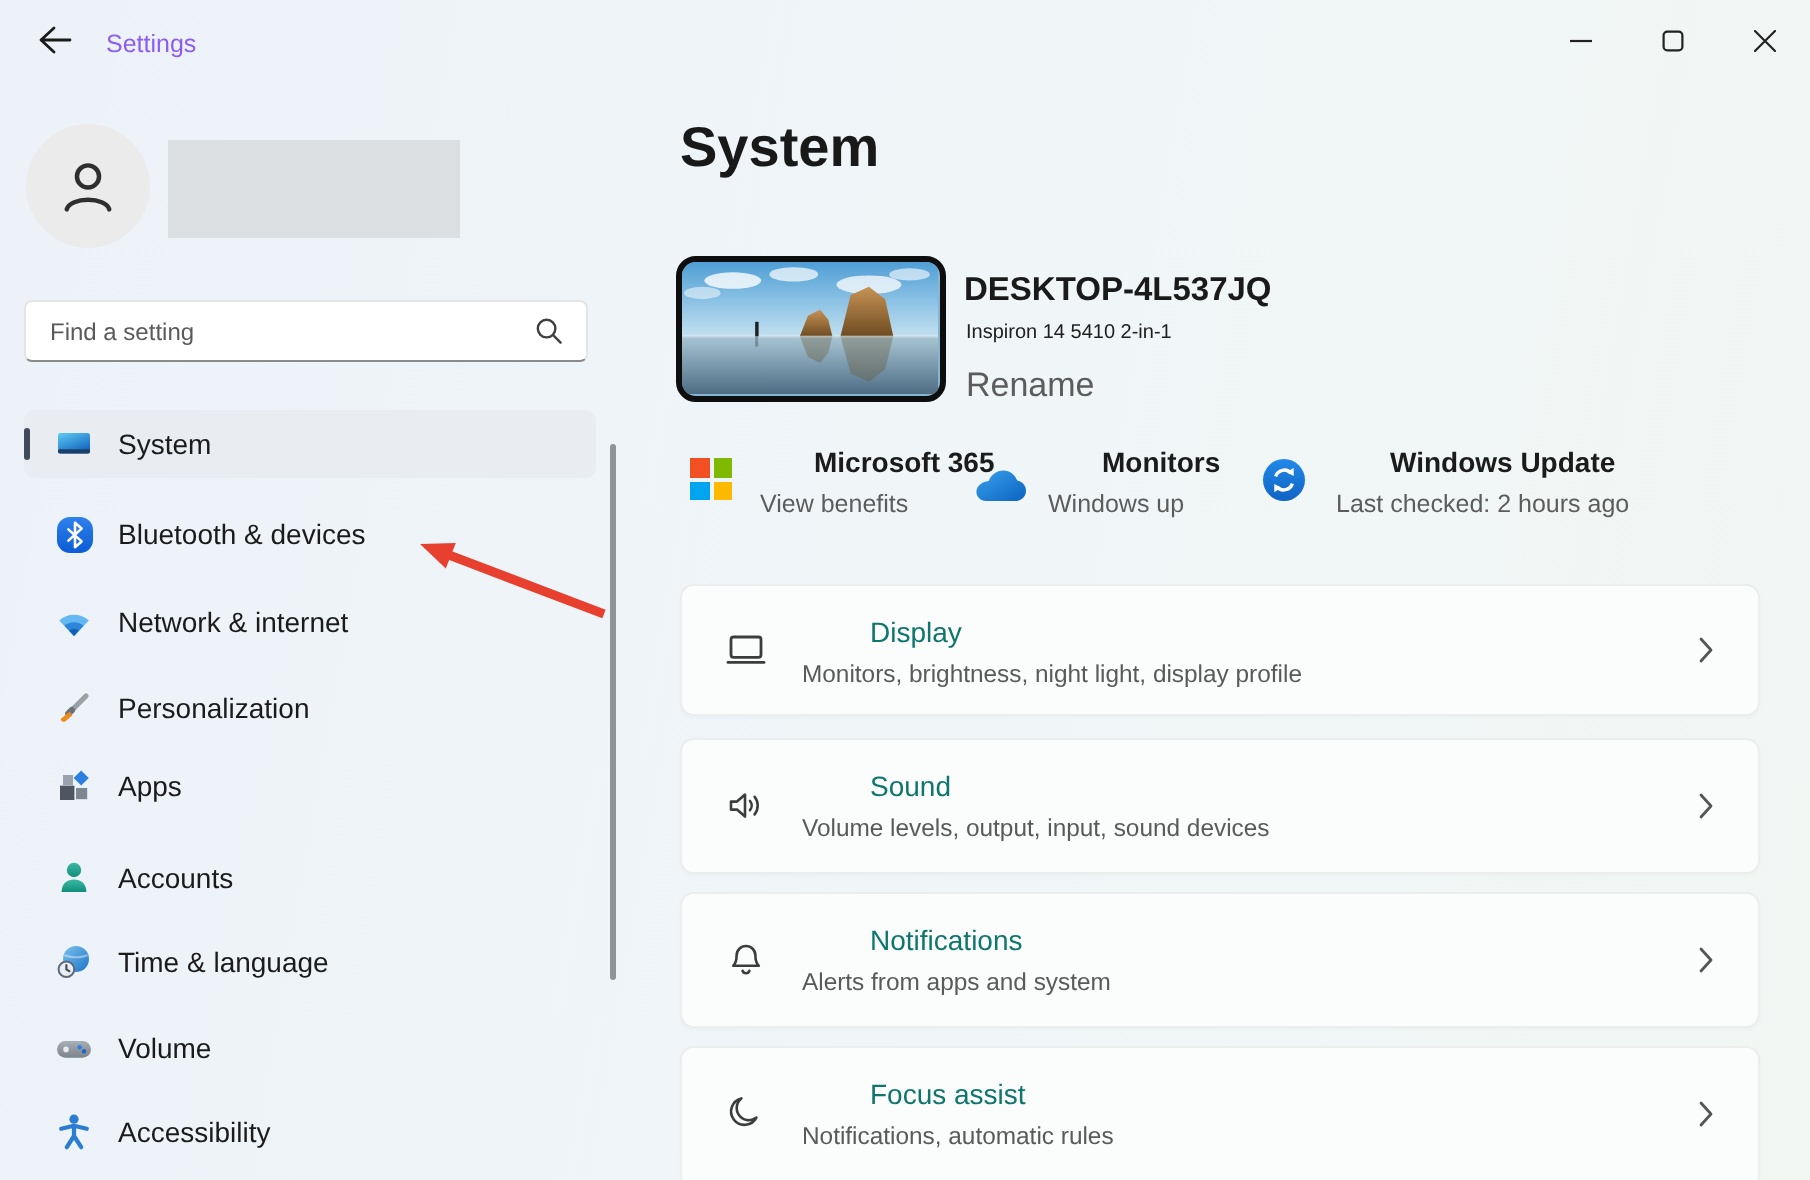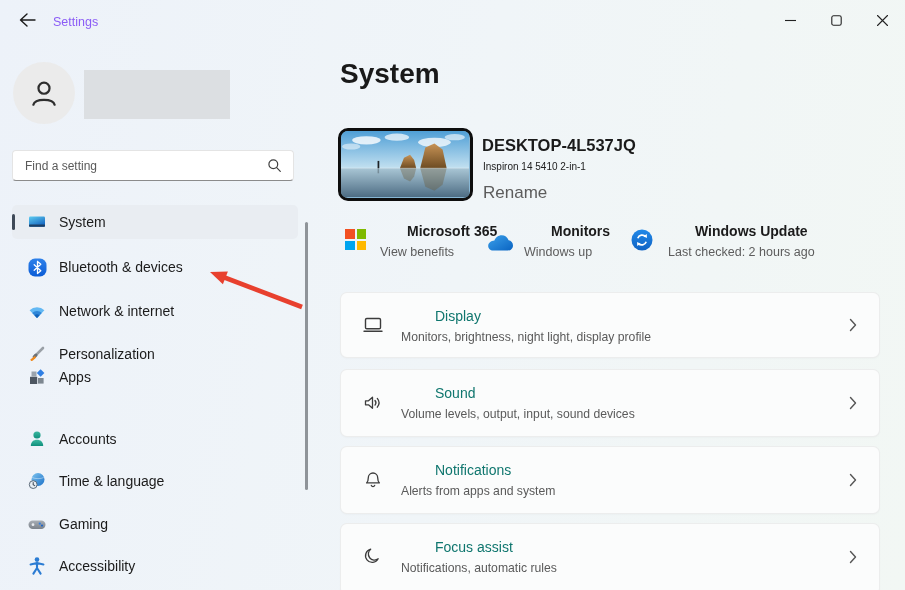--- a/index.html
+++ b/index.html
@@ -163,21 +163,21 @@
   <span class="nav-ico">
     <svg width="20" height="20" viewBox="0 0 20 20">
         <line x1="16" y1="4" x2="8.6" y2="11.4" stroke="#9aa0a6" stroke-width="2.6" stroke-linecap="round"></line>
         <line x1="8.9" y1="11.1" x2="7.2" y2="12.8" stroke="#6d7277" stroke-width="3.2" stroke-linecap="round"></line>
         <path d="M7.8,11.9 L9.2,13.6 L5.6,16.8 C4.4,17.3 3.3,16.4 3.4,15.4 Z" fill="#f08a1d"></path>
       </svg>
   </span>
   <span class="nav-label">Personalization</span>
 </div>
 
-<div class="nav-item" style="top:360px">
+<div class="nav-item" style="top:376px">
   <span class="nav-ico">
     <svg width="20" height="20" viewBox="0 0 20 20">
         <rect x="4.5" y="4.5" width="5" height="5" fill="#9aa3ad"></rect>
         <rect x="3" y="9.8" width="7.2" height="7.2" fill="#4d5661"></rect>
         <rect x="11" y="11" width="5.6" height="5.6" fill="#7d8790"></rect>
         <path d="M13.6,2.2 L17.4,6 L13.6,9.8 L9.8,6 Z" fill="#2f7fe3"></path>
       </svg>
   </span>
   <span class="nav-label">Apps</span>
 </div>
@@ -224,21 +224,21 @@
             <stop offset="0" stop-color="#a8aeb5"></stop>
             <stop offset="1" stop-color="#7c838b"></stop>
           </linearGradient>
         </defs>
         <rect x="1.5" y="6.5" width="17" height="8.4" rx="4.2" fill="url(#ggp)"></rect>
         <circle cx="6" cy="10.7" r="1.4" fill="#e7eaee"></circle>
         <circle cx="12.8" cy="9.6" r="1.1" fill="#2f7fe3"></circle>
         <circle cx="15" cy="11.6" r="1.1" fill="#1f66c9"></circle>
       </svg>
   </span>
-  <span class="nav-label">Gaming</span>
+  <span class="nav-label">Volume</span>
 </div>
 
 <div class="nav-item" style="top:549px">
   <span class="nav-ico">
     <svg width="20" height="20" viewBox="0 0 20 20">
         <circle cx="10" cy="3.6" r="2.3" fill="#2b7cd3"></circle>
         <path d="M3.6,8.4 L10,6.9 L16.4,8.4 M10,6.9 V12 M10,12 L6.4,17.6 M10,12 L13.6,17.6" fill="none" stroke="#2b7cd3" stroke-width="2.1" stroke-linecap="round" stroke-linejoin="round"></path>
       </svg>
   </span>
   <span class="nav-label">Accessibility</span>

